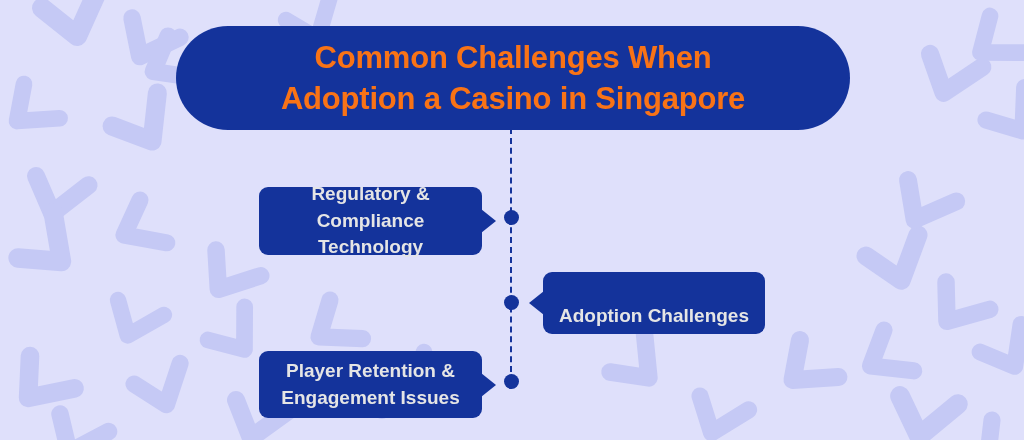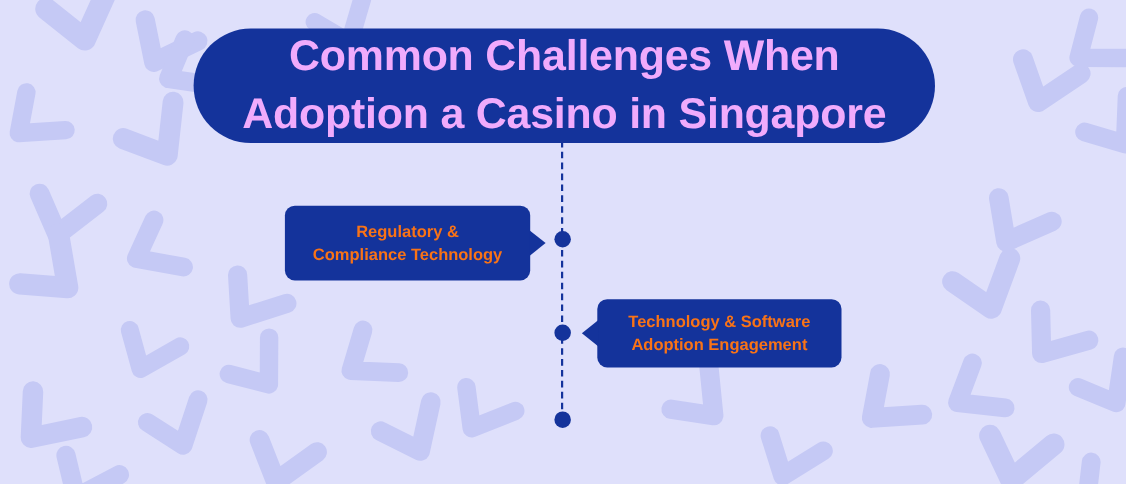--- a/index.html
+++ b/index.html
@@ -41,22 +41,22 @@
     background: #14339b;
     border-radius: 52px;
     display: flex;
     flex-direction: column;
     align-items: center;
     justify-content: center;
     box-sizing: border-box;
     z-index: 5;
   }
   #title-pill .title-line {
-    color: #f0abfc;
-    font-size: 39px;
+    color: #f97316;
+    font-size: 31px;
     font-weight: bold;
     line-height: 1.33;
     letter-spacing: -0.2px;
     text-align: center;
     white-space: nowrap;
   }
 
   
   #spine {
     position: absolute;
@@ -93,22 +93,22 @@
     position: absolute;
     background: #14339b;
     border-radius: 9px;
     display: flex;
     align-items: center;
     justify-content: center;
     box-sizing: border-box;
     z-index: 3;
   }
   .callout .callout-text {
-    color: #f97316;
-    font-size: 15px;
+    color: #e5e5e5;
+    font-size: 19px;
     font-weight: bold;
     line-height: 1.42;
     text-align: center;
     padding: 0 14px;
   }
   
   .callout.point-right::after {
     content: "";
     position: absolute;
     right: -14px;
@@ -271,19 +271,25 @@
 
   <div class="callout point-right" id="callout-1">
     <div class="callout-text">
       <span>Regulatory &amp;</span><br>
       <span>Compliance Technology</span>
     </div>
   </div>
 
   <div class="callout point-left" id="callout-2">
     <div class="callout-text">
-      <span>Technology &amp; Software</span><br>
-      <span>Adoption Engagement</span>
+      <br>
+      <span>Adoption Challenges</span>
     </div>
   </div>
 
+  <div class="callout point-right" id="callout-3">
+    <div class="callout-text">
+      <span>Player Retention &amp;</span><br>
+      <span>Engagement Issues</span>
+    </div>
+  </div>
 
 </div>
 
 </body></html>

